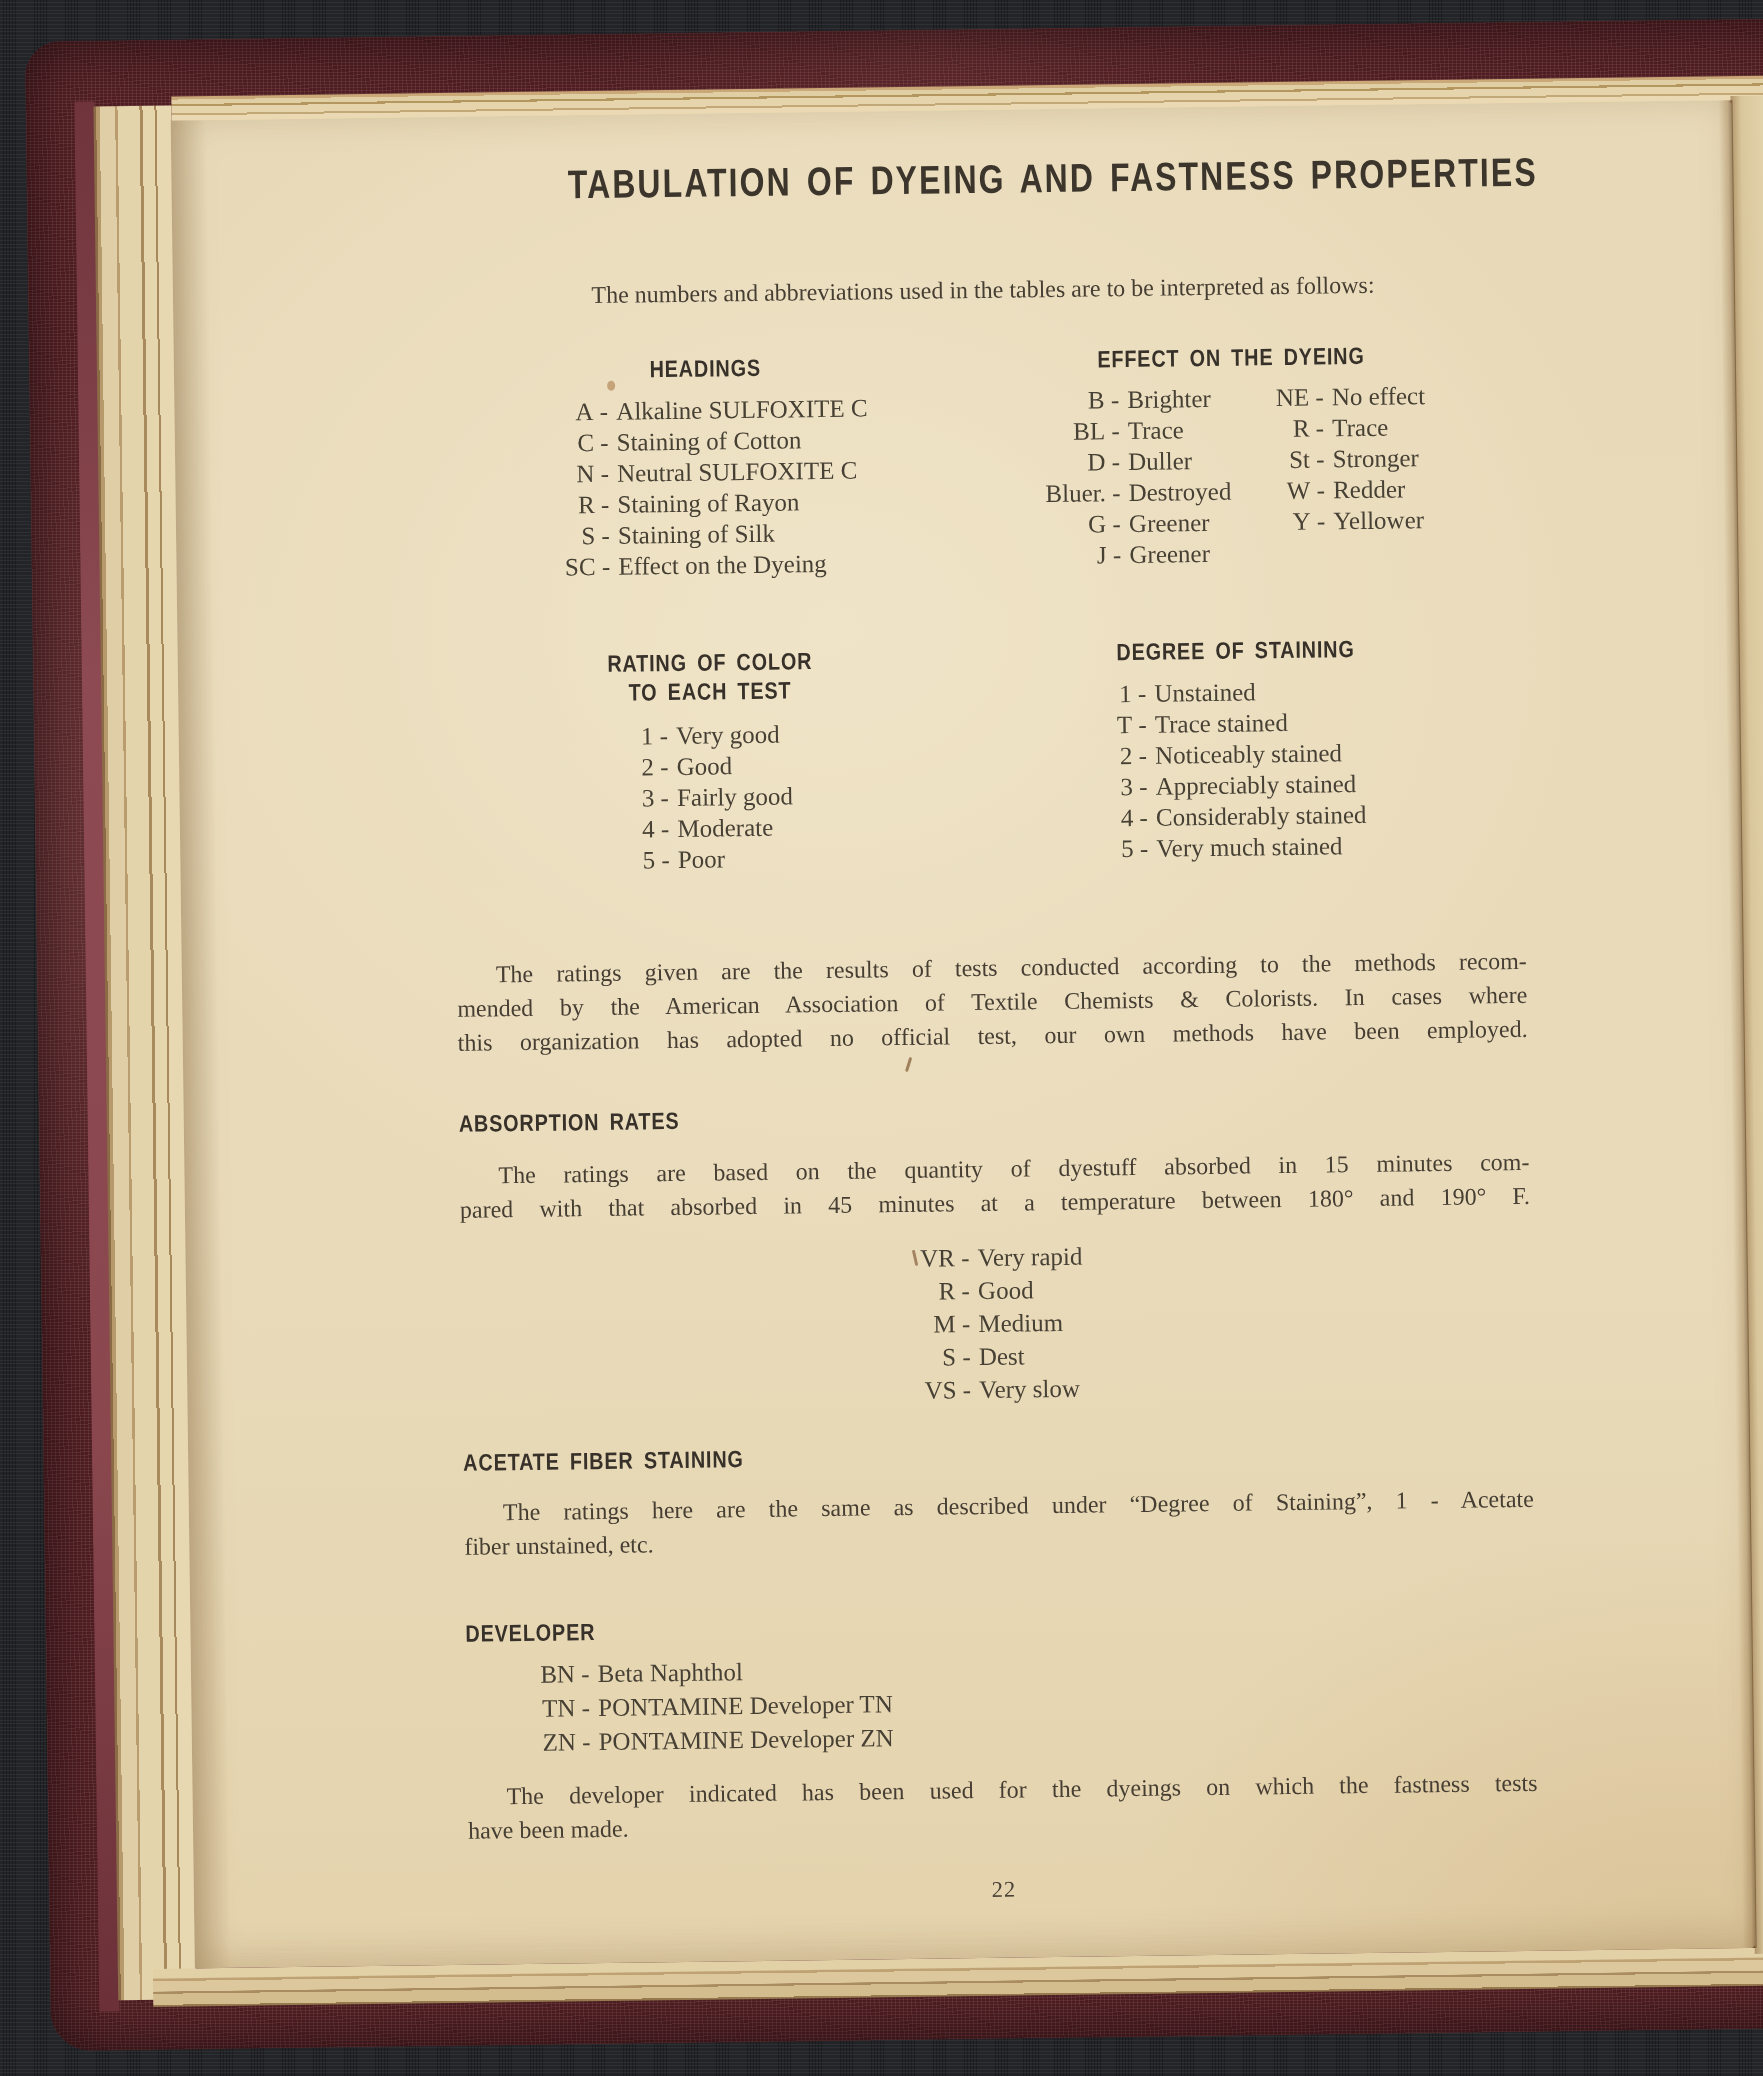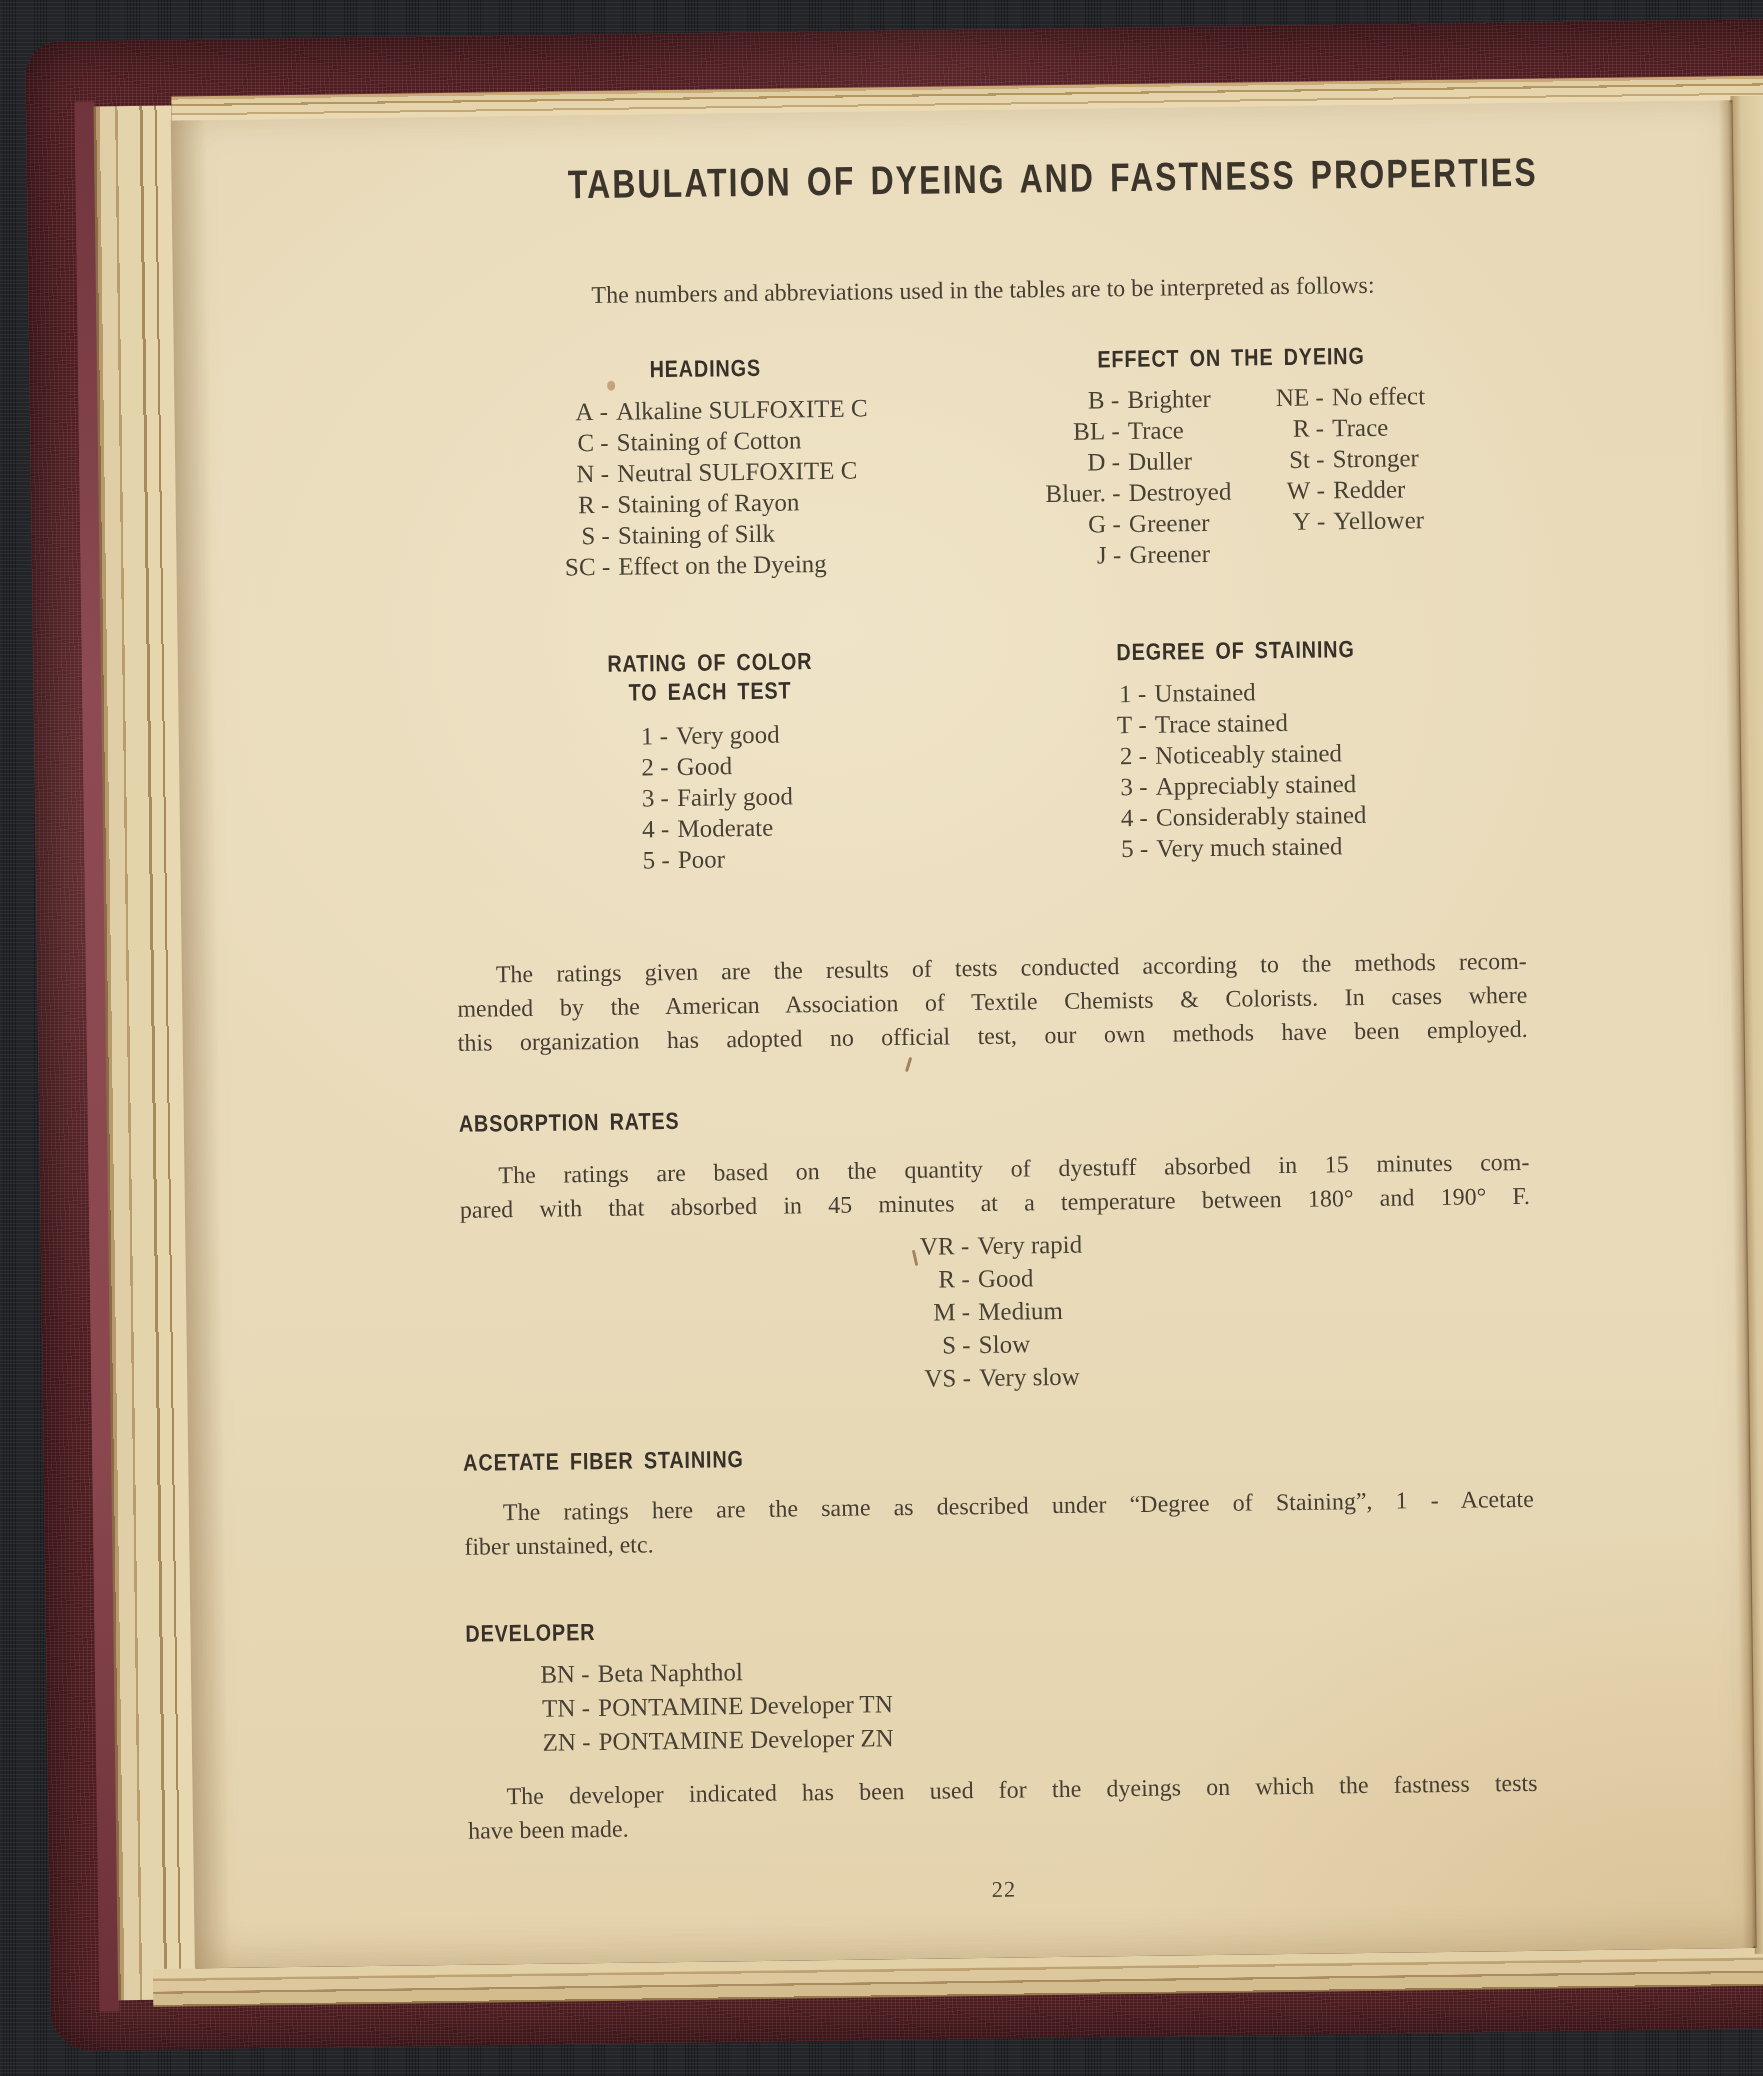--- a/index.html
+++ b/index.html
@@ -92,21 +92,21 @@
   .deflist-left { margin:0; }
   .defrow { display:flex; align-items:baseline; height:31px; font-size:25px; color:#474034; }
   .defrow .code { text-align:right; flex:none; }
   .defrow .dash { padding:0 8.2px 0 6.2px; flex:none; }
   .defrow .desc { white-space:nowrap; }
   .list-headings .code { width:49px; }
   .list-effect-left .code { width:66px; }
   .list-effect-right .code { width:42px; }
   .list-rating .code { width:25px; }
   .list-staining .code { width:25px; }
-  .list-absorption .code { width:46px; }
+  .list-absorption .code { width:46px;margin-top:12px; }
   .list-absorption .defrow { height:33px; }
   .list-developer .code { width:45px; }
   .list-developer .defrow { height:34px; }
 
   .cols { display:flex; justify-content:center; gap:37px; }
 
   .para { width:100%; }
   .pline { font-size:24px; line-height:34px; text-align:justify; text-align-last:justify; color:#463e33; }
   .pline.first { text-indent:39px; }
   .pline.open { text-align:left; text-align-last:left; }
@@ -341,21 +341,21 @@
                 <span class="desc">Good</span>
             </div>
             <div class="defrow">
               <span class="code">M</span>
                 <span class="dash">-</span>
                 <span class="desc">Medium</span>
             </div>
             <div class="defrow">
               <span class="code">S</span>
                 <span class="dash">-</span>
-                <span class="desc">Slow</span>
+                <span class="desc">Dest</span>
             </div>
             <div class="defrow">
               <span class="code">VS</span>
                 <span class="dash">-</span>
                 <span class="desc">Very slow</span>
             </div>
           </div>
         </div>
 
         <div class="block hdr hdr-left" style="left:0; top:1332px;">

